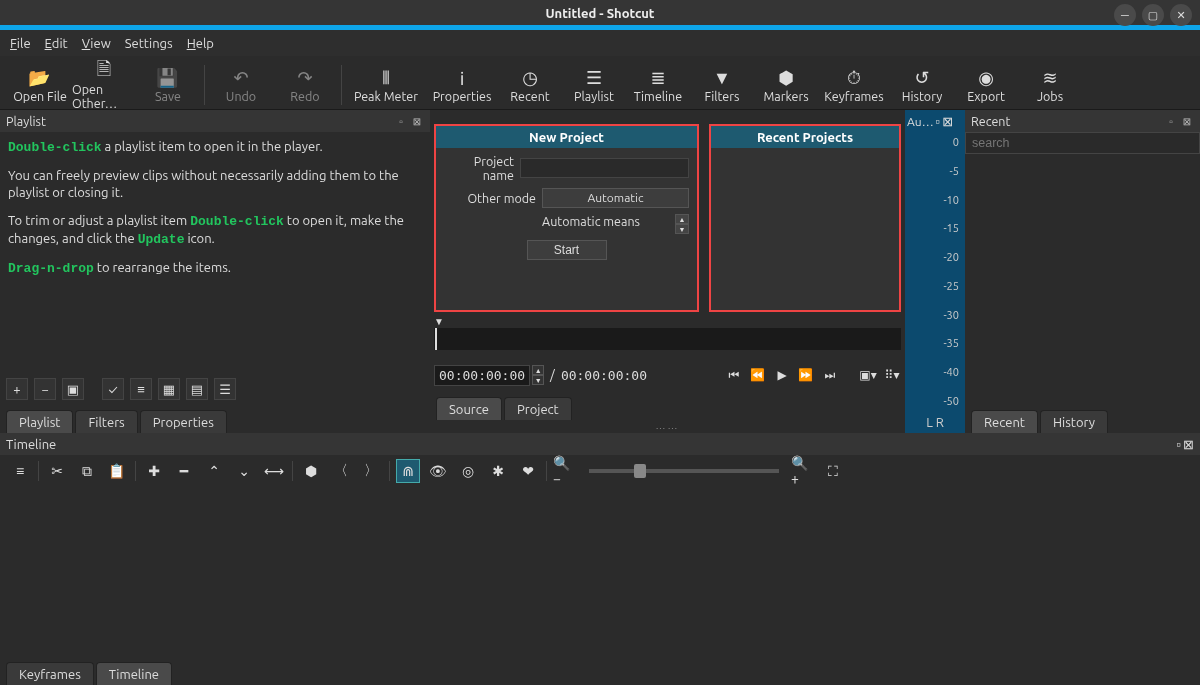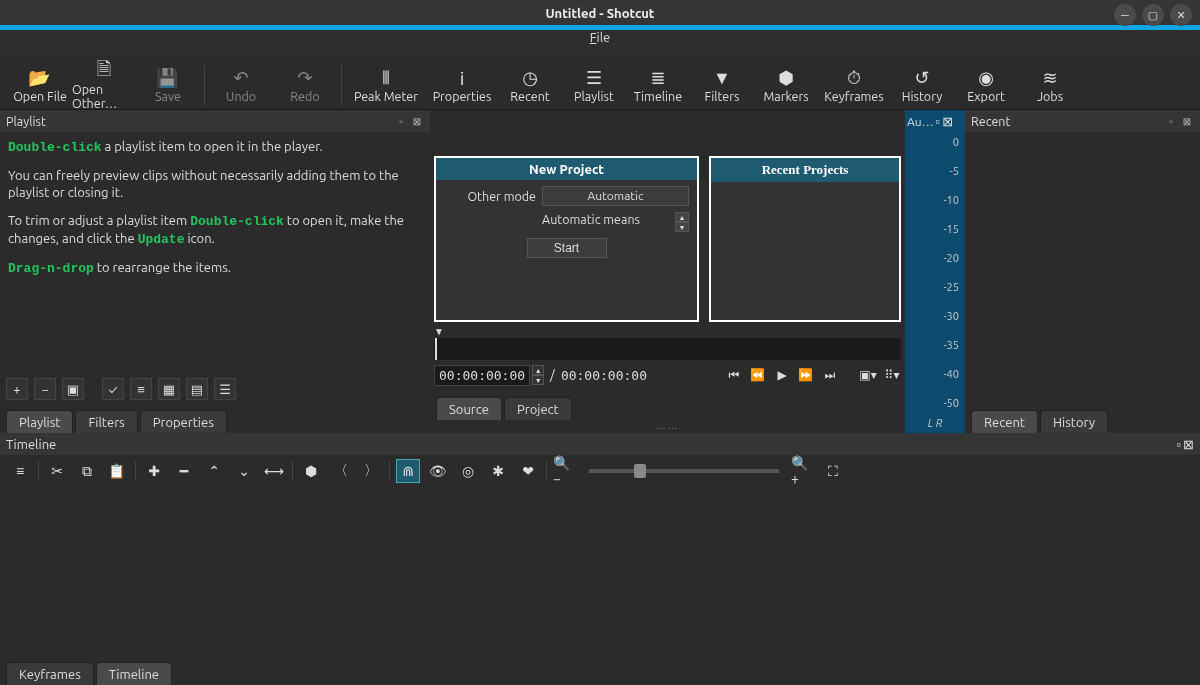--- a/index.html
+++ b/index.html
@@ -32,21 +32,20 @@
 .titlebar .ctl {
   width: 22px; height: 22px; border-radius: 11px;
   background: #4a4a4a; display:flex; align-items:center; justify-content:center;
   color:#ddd; font-size:11px; cursor:pointer;
 }
 
 .menubar {
   height: 26px; background: #2e2e2e;
   display: flex; align-items: center; gap: 14px;
   padding: 0 10px;
-  flex-direction: column;
 }
 .menubar .mi { cursor: pointer; }
 .menubar .mi u { text-decoration: underline; }
 
 .toolbar {
   height: 54px; background: #2b2b2b;
   display: flex; align-items: center; gap: 0;
   padding: 4px 8px 0 8px;
   border-bottom: 1px solid #1a1a1a;
 }
@@ -89,61 +88,61 @@
 }
 .tab.active { background:#4a4a4a; }
 
 .center {
   flex:1; display:flex; flex-direction:column; min-width:0;
 }
 .viewer {
   flex:1; display:flex; padding: 14px 4px 4px 4px; gap:10px; min-height:0;
 }
 .card {
-  border: 2px solid #ffffff; background:#333;
-  display:flex; flex-direction:column;margin-top:32px;
+  border: 2px solid #ef4444; background:#333;
+  display:flex; flex-direction:column;
 }
 .card-new { width: 265px; }
-.card-recent { flex:1;font-family:Liberation Serif, serif; }
+.card-recent { flex:1; }
 .card-title {
   background:#1e5a70; color:#fff; text-align:center; padding:4px 0; font-weight:600;
 }
 .card-body { padding: 6px 8px; font-size:12.5px; }
 .row { display:flex; align-items:center; margin-bottom:6px; gap:6px;}
 .row label { width: 92px; text-align:right; color:#ddd; }
 .row .val { flex:1; }
 .inp { flex:1; background:#2a2a2a; border:1px solid #444; color:#ddd; padding:2px 6px; height:20px; font-size:12px;}
 .btnlike { flex:1; background:#3d3d3d; border:1px solid #555; color:#ddd; padding:2px 6px; height:20px; text-align:center; cursor:pointer; font-size:12px;}
 .start-btn { width:80px; margin: 4px auto 2px auto; display:block;}
 .automean { display:flex; }
 .spinner { width:14px; display:flex; flex-direction:column; }
 .spinner div { flex:1; background:#444; border:1px solid #555; font-size:7px; text-align:center; cursor:pointer;}
 .marker-handle { height:12px; padding-left:4px; color:#ddd; font-size:10px;}
 .timebar {
   height:22px; background:#1a1a1a; margin:0 4px;
 }
 .timebar .cursor { width:2px; height:100%; background:#ddd; margin-left:1px;}
 .transport {
-  height:30px; display:flex; align-items:center; gap:6px; padding:0 4px;
+  height:30px; display:flex; align-items:center; gap:6px; padding:0 4px;margin-top:10px;
 }
 .tc-box { background:#1a1a1a; border:1px solid #444; padding:2px 4px; color:#ddd; font-family:monospace; font-size:13px;}
 .tc-spin { width:12px; display:flex; flex-direction:column; margin-left:-4px;}
 .tc-spin div { height:10px; background:#333; border:1px solid #555; font-size:7px; text-align:center; cursor:pointer;}
 .transport .sep { flex:1; }
 .tctl { width:18px; height:18px; display:flex; align-items:center; justify-content:center; cursor:pointer; font-size:12px; color:#ddd;}
 .center-tabs { height:30px; display:flex; align-items:flex-end; gap:2px; padding:0 6px;}
 .dots { text-align:center; color:#888; font-size:10px; letter-spacing:2px; padding-bottom:2px;}
 
 .audio-meter {
   width: 60px; background:#0c4a6e; display:flex; flex-direction:column;
 }
 .aud-header { height:22px; display:flex; align-items:center; padding:0 2px; gap:2px;}
 .aud-header .title { font-size:12px; white-space:nowrap; overflow:hidden;}
 .aud-scale { flex:1; display:flex; flex-direction:column; justify-content:space-between; align-items:flex-end; padding:4px 6px 4px 0; font-size:11px; color:#ccc;}
-.aud-lr { text-align:center; font-size:11px; color:#ccc; padding:4px 0;font-style:italic;}
+.aud-lr { text-align:center; font-size:13px; color:#ccc; padding:4px 0;}
 
 .right-panel {
   width: 235px; background:#2b2b2b; display:flex; flex-direction:column;
 }
 .search-inp { width:100%; background:#2a2a2a; border:1px solid #444; color:#888; padding:3px 6px; font-size:12.5px;}
 .right-body { flex:1; }
 
 .timeline-section {
   background:#2b2b2b; display:flex; flex-direction:column;
 }
@@ -279,20 +278,24 @@
       <div class="tab">Filters</div>
       <div class="tab">Properties</div>
     </div>
   </div>
 
   <div class="center">
     <div class="viewer">
       <div class="card card-new">
         <div class="card-title">New Project</div>
         <div class="card-body">
+          <div class="row">
+            <label>Project name</label>
+            <input class="inp" value="" style="">
+          </div>
           <div class="row">
             <label>Other mode</label>
             <div class="btnlike">Automatic</div>
           </div>
           <div class="row">
             <label></label>
             <div class="automean val">
               <span style="flex:1">Automatic means</span>
               <div class="spinner">
                 <div>▲</div>
@@ -359,20 +362,21 @@
   </div>
 
   <div class="right-panel">
     <div class="panel-header">
       <span class="title">Recent</span>
       <div class="ctrls">
         <span class="pctl">▫</span>
         <span class="pctl">⊠</span>
       </div>
     </div>
+    <input class="search-inp" placeholder="search" style="">
     <div class="right-body"></div>
     <div class="tabs-lp">
       <div class="tab active">Recent</div>
       <div class="tab">History</div>
     </div>
   </div>
 </div>
 
 <div class="timeline-section">
   <div class="tl-header">

